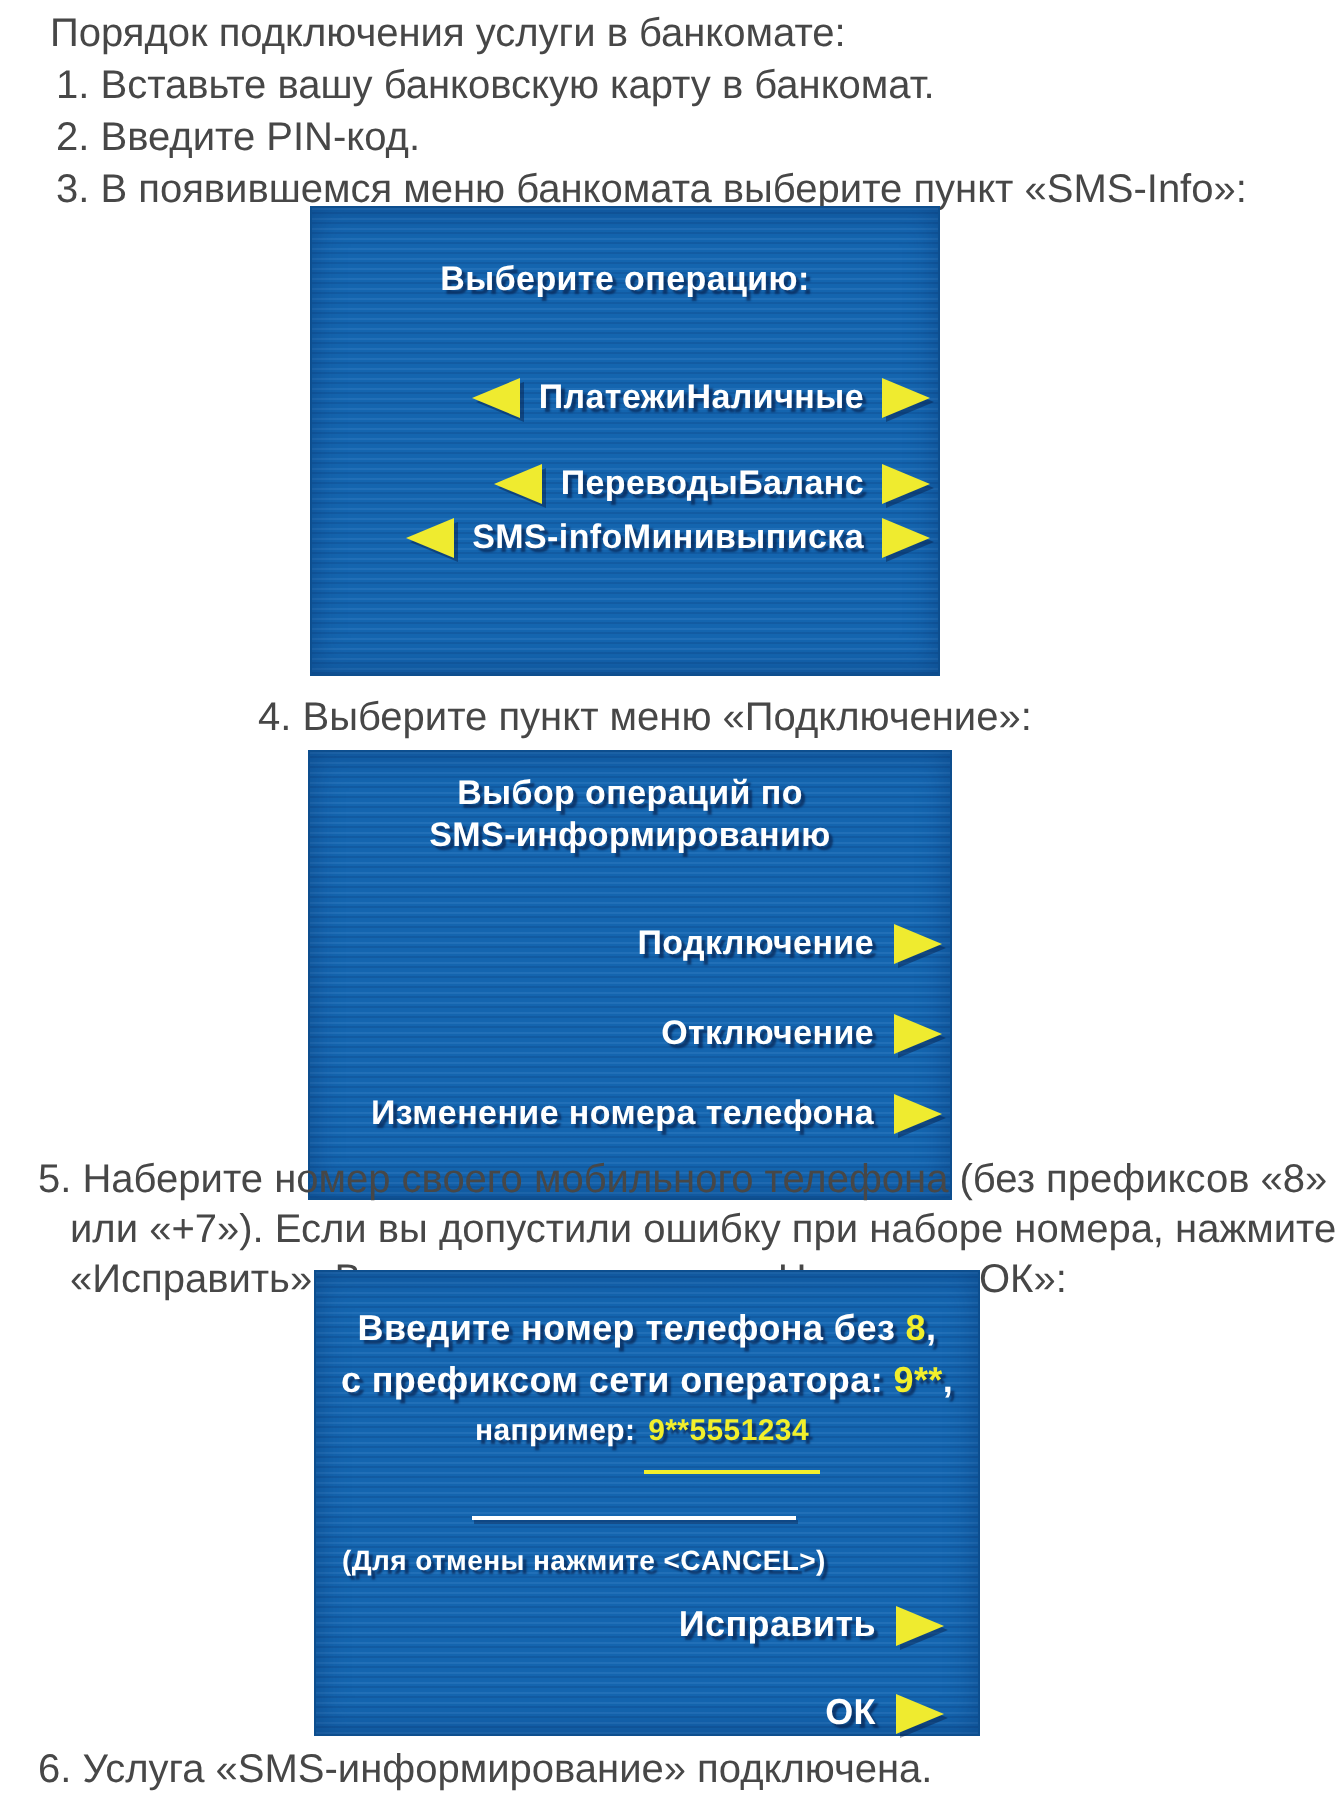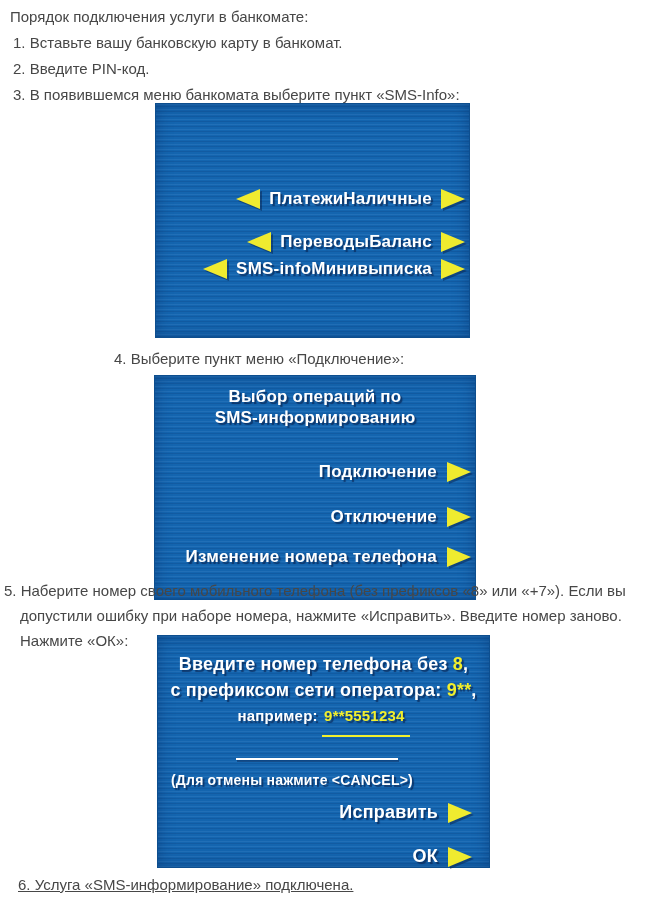--- a/index.html
+++ b/index.html
@@ -11,30 +11,31 @@
   }
   *{margin:0;padding:0;box-sizing:border-box;}
   html,body{background:#fff;}
   body{font-family:"Liberation Sans",sans-serif;}
   .page{position:relative;width:672px;height:900px;background:#ffffff;overflow:hidden;}
 
   
   .doc-text{
     position:absolute;
     color:var(--doc-text,#474747);
-    font-size:15px;
+    font-size:20px;
     line-height:20px;
+    margin-left:15px;
   }
   .intro{left:10px;top:7px;}
   .step-1{left:13px;top:33px;}
   .step-2{left:13px;top:59px;}
   .step-3{left:13px;top:85px;}
   .step-4{left:114px;top:349px;}
   .step-5{left:4px;top:578px;width:661px;padding-left:16px;text-indent:-16px;line-height:25px;}
-  .step-6{left:18px;top:875px;text-decoration:underline;}
+  .step-6{left:4px;top:875px;}
 
   
   .atm{
     position:absolute;
     background-color:var(--screen-blue,#1465af);
     background-image:
       repeating-linear-gradient(180deg,
         rgba(150,200,255,.10) 0px, rgba(150,200,255,.10) 1px,
         transparent 1px, transparent 2px,
         rgba(0,20,70,.12) 2px, rgba(0,20,70,.12) 3px,
@@ -91,20 +92,21 @@
 <body>
 
 <div class="page">
 
   <p class="doc-text intro">Порядок подключения услуги в банкомате:</p>
   <p class="doc-text step-1">1. Вставьте вашу банковскую карту в банкомат.</p>
   <p class="doc-text step-2">2. Введите PIN-код.</p>
   <p class="doc-text step-3">3. В появившемся меню банкомата выберите пункт «SMS-Info»:</p>
 
   <div class="atm atm-1">
+    <div class="s1-title atm-lbl">Выберите операцию:</div>
 
     <div class="s1-row" style="top:85px">
       <div class="s1-group">
         <span class="arr arr-left"></span>
         <span class="atm-lbl">Платежи</span>
       </div>
       <div class="s1-group">
         <span class="atm-lbl">Наличные</span>
         <span class="arr arr-right"></span>
       </div>

